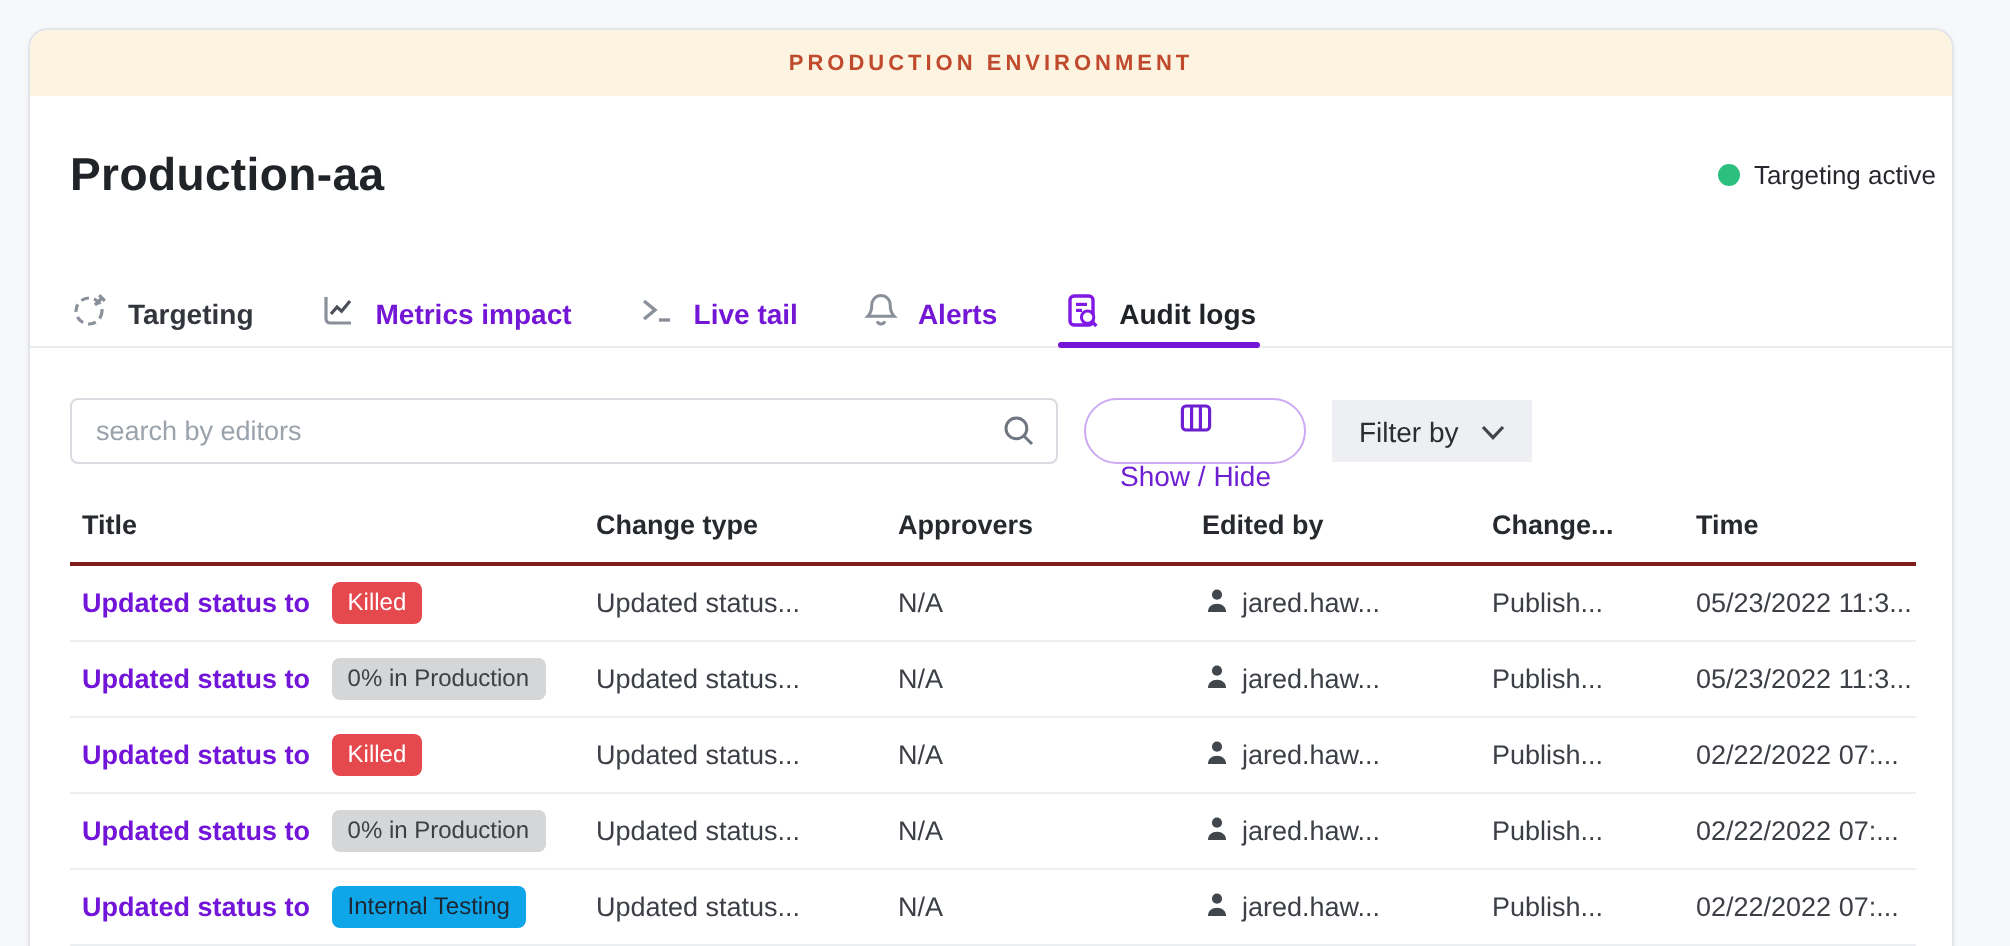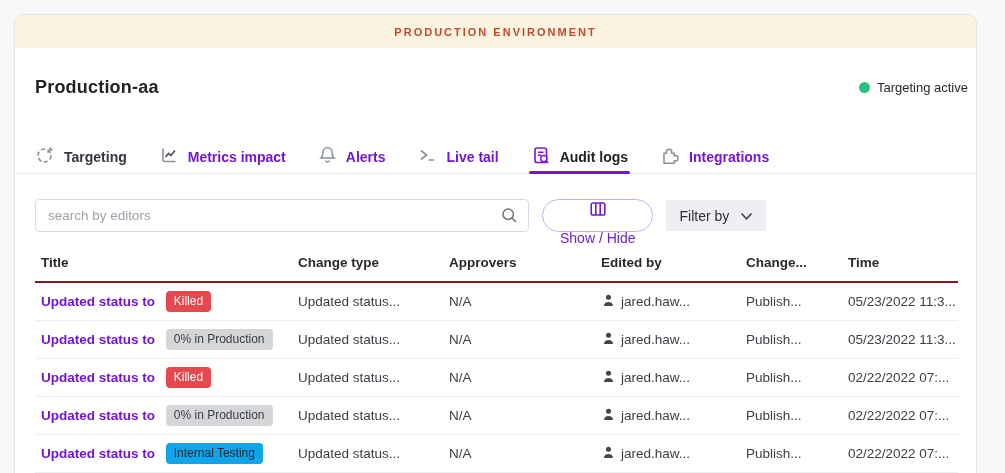--- a/index.html
+++ b/index.html
@@ -23,21 +23,21 @@
     height:33px; background:#fcf3e1;
     display:flex; align-items:center; justify-content:center;
     font-size:11px; font-weight:700; letter-spacing:2px;
     color:#c04a2d; text-transform:uppercase;
     border-radius:9px 9px 0 0;
   }
   .header-row {
     display:flex; align-items:center; justify-content:space-between;
     margin:23px 8px 0 20px; height:32px;
   }
-  .page-title { font-size:18px; font-weight:700; color:#202327; letter-spacing:.2px; }
+  .page-title { font-size:23px; font-weight:700; color:#202327; letter-spacing:.2px; }
   .status-group { display:flex; align-items:flex-end; gap:16px; font-size:13px; color:#26282d; }
   .status-item { display:flex; align-items:center; gap:7px; white-space:nowrap; }
   .green-dot { width:11px; height:11px; border-radius:50%; background:#2cc07f; }
   
   .tabs {
     display:flex; gap:32px; margin-top:37px; padding:0 20px;
     border-bottom:1px solid #e9ebee; height:34px; align-items:flex-start;
   }
   .tab {
     display:flex; align-items:center; gap:9px;
@@ -127,55 +127,47 @@
       <span>
         <svg width="20" height="20" viewBox="0 0 20 20" fill="none">
           <path d="M4 3.5 V14.5 a2 2 0 0 0 2 2 H16.5" stroke="#8a909a" stroke-width="1.6"></path>
           <path d="M6.5 12 L9.5 8.5 L11.8 10.6 L16 5.5" stroke="#4b5058" stroke-width="1.6"></path>
         </svg>
       </span>
       <span>Metrics impact</span>
     </div>
     <div class="tab">
       <span>
+        <svg width="20" height="20" viewBox="0 0 20 20" fill="none">
+          <path d="M4 5.5 L9.5 10 L4 14.5" stroke="#8a909a" stroke-width="1.7"></path>
+          <path d="M11.5 15 H17" stroke="#8a909a" stroke-width="1.7"></path>
+        </svg>
+      </span>
+      <span>Live tail</span>
+    </div>
+    <div class="tab">
+      <span>
         <svg width="19" height="20" viewBox="0 0 19 20" fill="none">
           <path d="M9.5 2.8 a4.6 4.6 0 0 0 -4.6 4.6 c0 3.6 -1.2 4.9 -2 5.7 h13.2 c-.8 -.8 -2 -2.1 -2 -5.7 a4.6 4.6 0 0 0 -4.6 -4.6 z" stroke="#8a909a" stroke-width="1.5"></path>
           <path d="M7.6 15.6 a2 2 0 0 0 3.8 0" stroke="#8a909a" stroke-width="1.5"></path>
         </svg>
       </span>
       <span>Alerts</span>
-    </div>
-    <div class="tab">
-      <span>
-        <svg width="20" height="20" viewBox="0 0 20 20" fill="none">
-          <path d="M4 5.5 L9.5 10 L4 14.5" stroke="#8a909a" stroke-width="1.7"></path>
-          <path d="M11.5 15 H17" stroke="#8a909a" stroke-width="1.7"></path>
-        </svg>
-      </span>
-      <span>Live tail</span>
     </div>
     <div class="tab active">
       <span>
         <svg width="20" height="21" viewBox="0 0 20 21" fill="none">
           <rect x="4" y="3" width="11.5" height="14.5" rx="2" stroke="#8019e6" stroke-width="1.7"></rect>
           <path d="M7 7.2 H12.5" stroke="#8019e6" stroke-width="1.6"></path>
           <path d="M7 10.2 H10" stroke="#8019e6" stroke-width="1.6"></path>
           <circle cx="12.8" cy="13.6" r="3.1" fill="#ffffff" stroke="#8019e6" stroke-width="1.5"></circle>
           <path d="M15 15.8 L17.2 18" stroke="#8019e6" stroke-width="1.7"></path>
         </svg>
       </span>
       <span>Audit logs</span>
-    </div>
-    <div class="tab">
-      <span>
-        <svg width="20" height="20" viewBox="0 0 20 20" fill="none">
-          <path d="M4 8.2 h2.6 c-.1-.4-.2-.8-.2-1.2 a2.7 2.7 0 0 1 5.4 0 c0 .4-.1.8-.2 1.2 H14.2 v2.6 c.4-.1.8-.2 1.2-.2 a2.7 2.7 0 0 1 0 5.4 c-.4 0-.8-.1-1.2-.2 V18.3 H4 Z" stroke="#8a909a" stroke-width="1.5" stroke-linejoin="round"></path>
-        </svg>
-      </span>
-      <span>Integrations</span>
     </div>
   </div>
 
   <div class="toolbar">
     <div class="search-wrap">
       <input type="text" placeholder="search by editors" style="">
       <span class="search-ic">
         <svg width="19" height="19" viewBox="0 0 19 19" fill="none">
           <circle cx="8.2" cy="8.2" r="5.2" stroke="#6e7680" stroke-width="1.5"></circle>
           <path d="M12.1 12.1 L16 16" stroke="#6e7680" stroke-width="1.5"></path>

